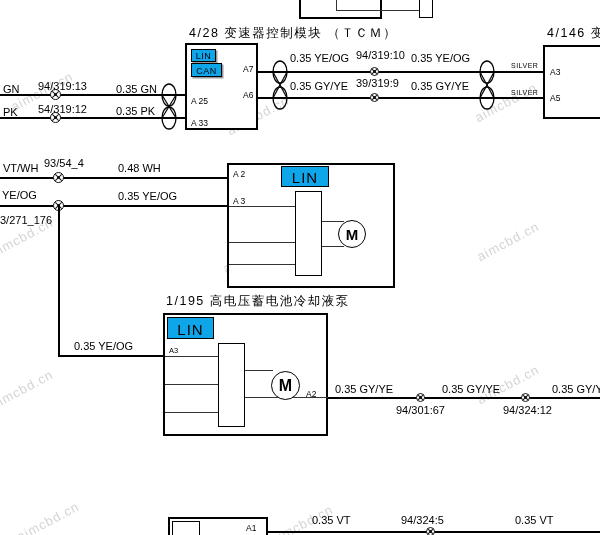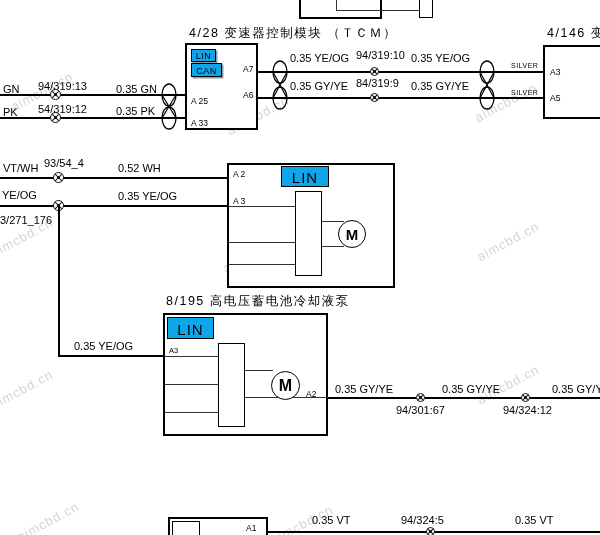--- a/index.html
+++ b/index.html
@@ -99,21 +99,21 @@
 
   <div class="lbl" style="left:290px;top:52px">0.35 YE/OG</div>
   <div class="lbl" style="left:356px;top:49px">94/319:10</div>
   <div class="lbl" style="left:411px;top:52px">0.35 YE/OG</div>
   <div class="silver" style="left:511px;top:62px">SILVER</div>
   <span class="sp" style="left:370px;top:67px">
       <b></b>
     </span>
 
   <div class="lbl" style="left:290px;top:80px">0.35 GY/YE</div>
-  <div class="lbl" style="left:356px;top:77px">84/319:9</div>
+  <div class="lbl" style="left:356px;top:77px">39/319:9</div>
   <div class="lbl" style="left:411px;top:80px">0.35 GY/YE</div>
   <div class="silver" style="left:511px;top:89px">SILVER</div>
   <span class="sp" style="left:370px;top:93px">
       <b></b>
     </span>
 
   <svg class="twist" style="left:476px;top:60px" width="22" height="50" viewBox="0 0 22 50">
     <ellipse cx="11" cy="12" rx="7" ry="11" fill="none" stroke="#000" stroke-width="1.3"></ellipse>
     <ellipse cx="11" cy="38" rx="7" ry="11" fill="none" stroke="#000" stroke-width="1.3"></ellipse>
     <line x1="4" y1="12" x2="18" y2="38" stroke="#000" stroke-width="1.2"></line>
@@ -123,21 +123,21 @@
   <div class="title" style="left:547px;top:27px">4/146 变</div>
   <div class="box" style="left:543px;top:45px;width:62px;height:74px"></div>
   <div class="pin" style="left:550px;top:68px">A3</div>
   <div class="pin" style="left:550px;top:94px">A5</div>
 
 
   <div class="wh" style="left:0;top:177px;width:227px"></div>
   <div class="wh" style="left:0;top:205px;width:227px"></div>
   <div class="lbl" style="left:3px;top:162px">VT/WH</div>
   <div class="lbl" style="left:44px;top:157px">93/54_4</div>
-  <div class="lbl" style="left:118px;top:162px">0.52 WH</div>
+  <div class="lbl" style="left:118px;top:162px">0.48 WH</div>
   <div class="lbl" style="left:2px;top:189px">YE/OG</div>
   <div class="lbl" style="left:118px;top:190px">0.35 YE/OG</div>
   <div class="lbl" style="left:0;top:214px">3/271_176</div>
   <span class="sp big" style="left:53px;top:172px">
       <b></b>
     </span>
   <span class="sp big" style="left:53px;top:200px">
       <b></b>
     </span>
 
@@ -154,21 +154,21 @@
   <div class="il" style="left:322px;top:221px;width:22px"></div>
   <div class="il" style="left:322px;top:246px;width:22px"></div>
   <div class="motor" style="left:338px;top:220px;width:28px;height:28px">
       <span>M</span>
     </div>
 
   <div class="wv" style="left:58px;top:205px;height:152px"></div>
   <div class="wh" style="left:58px;top:355px;width:107px"></div>
   <div class="lbl" style="left:74px;top:340px">0.35 YE/OG</div>
 
-  <div class="title" style="left:166px;top:295px">8/195 高电压蓄电池冷却液泵</div>
+  <div class="title" style="left:166px;top:295px">1/195 高电压蓄电池冷却液泵</div>
   <div class="box" style="left:163px;top:313px;width:165px;height:123px"></div>
   <div class="chip" style="left:167px;top:317px;width:47px;height:22px">
       <span>LIN</span>
     </div>
   <div class="pin" style="left:169px;top:347px;font-size:7.5px">A3</div>
   <div class="il" style="left:165px;top:356px;width:53px"></div>
   <div class="il" style="left:165px;top:384px;width:53px"></div>
   <div class="il" style="left:165px;top:412px;width:53px"></div>
   <div class="thinbox" style="left:218px;top:343px;width:27px;height:84px"></div>
   <div class="il" style="left:245px;top:370px;width:28px"></div>

